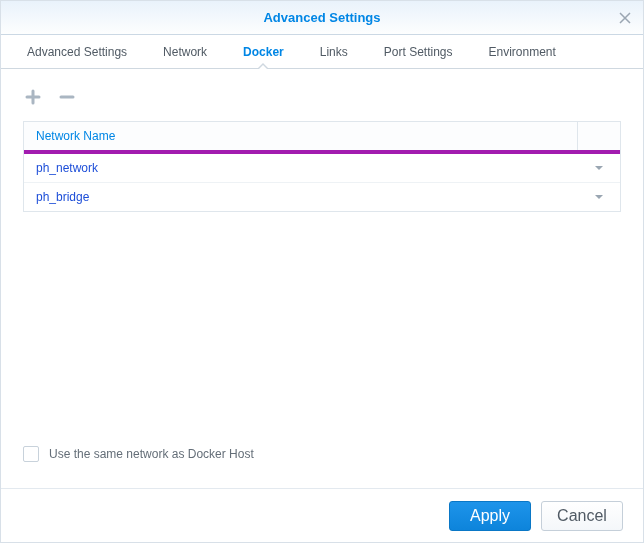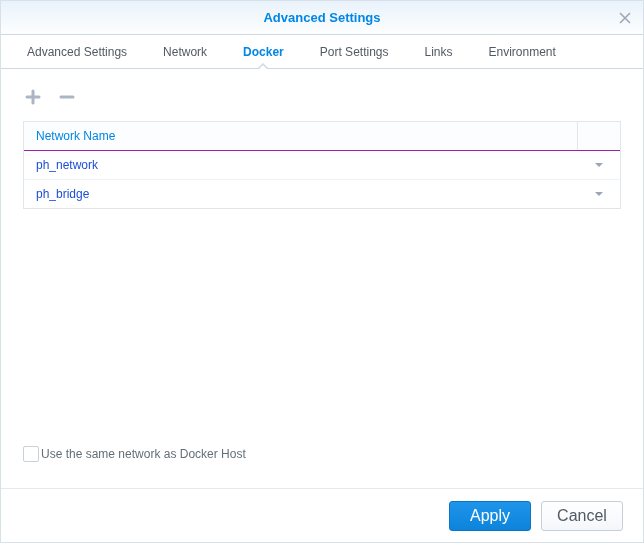--- a/index.html
+++ b/index.html
@@ -108,21 +108,21 @@
     align-items: center;
     justify-content: center;
     cursor: pointer;
   }
   .tool-btn svg { stroke: #aab6c2; }
   .grid {
     border: 1px solid #dfe6ec;
   }
   .grid-header {
     background: #fcfdfe;
-    border-bottom: 1px solid #a21caf;
+    border-bottom: 4px solid #a21caf;
     padding: 7px 12px;
     color: #0086e5;
     display: flex;
   }
   .grid-header .colspacer {
     flex: 1;
   }
   .grid-header-sep {
     width: 1px;
     background: #dfe6ec;
@@ -141,21 +141,21 @@
     width: 18px;
     display: flex;
     justify-content: center;
     cursor: pointer;
   }
   .row-dd svg { fill: #9aa6b2; }
   .flex-spacer { flex: 1; }
   .checkbox-row {
     display: flex;
     align-items: center;
-    gap: 2px;
+    gap: 10px;
     padding: 10px 0 16px 0;
     color: #646e78;
   }
   .chk {
     width: 16px;
     height: 16px;
     border: 1px solid #c8d2db;
     border-radius: 2px;
     background: #fff;
     cursor: pointer;
@@ -198,22 +198,22 @@
       <svg width="12" height="12" viewBox="0 0 12 12">
           <path d="M1 1 L11 11 M11 1 L1 11" stroke="#9aa6b2" stroke-width="1.5" fill="none"></path>
         </svg>
     </div>
   </div>
 
   <div class="tabs">
     <div class="tab">Advanced Settings</div>
     <div class="tab">Network</div>
     <div class="tab active">Docker</div>
+    <div class="tab">Links</div>
     <div class="tab">Port Settings</div>
-    <div class="tab">Links</div>
     <div class="tab">Environment</div>
   </div>
 
   <div class="content">
 
     <div class="toolbar">
       <div class="tool-btn">
         <svg width="16" height="16" viewBox="0 0 16 16">
             <path d="M8 2 V14 M2 8 H14" stroke-width="3" fill="none" stroke-linecap="round"></path>
           </svg>

